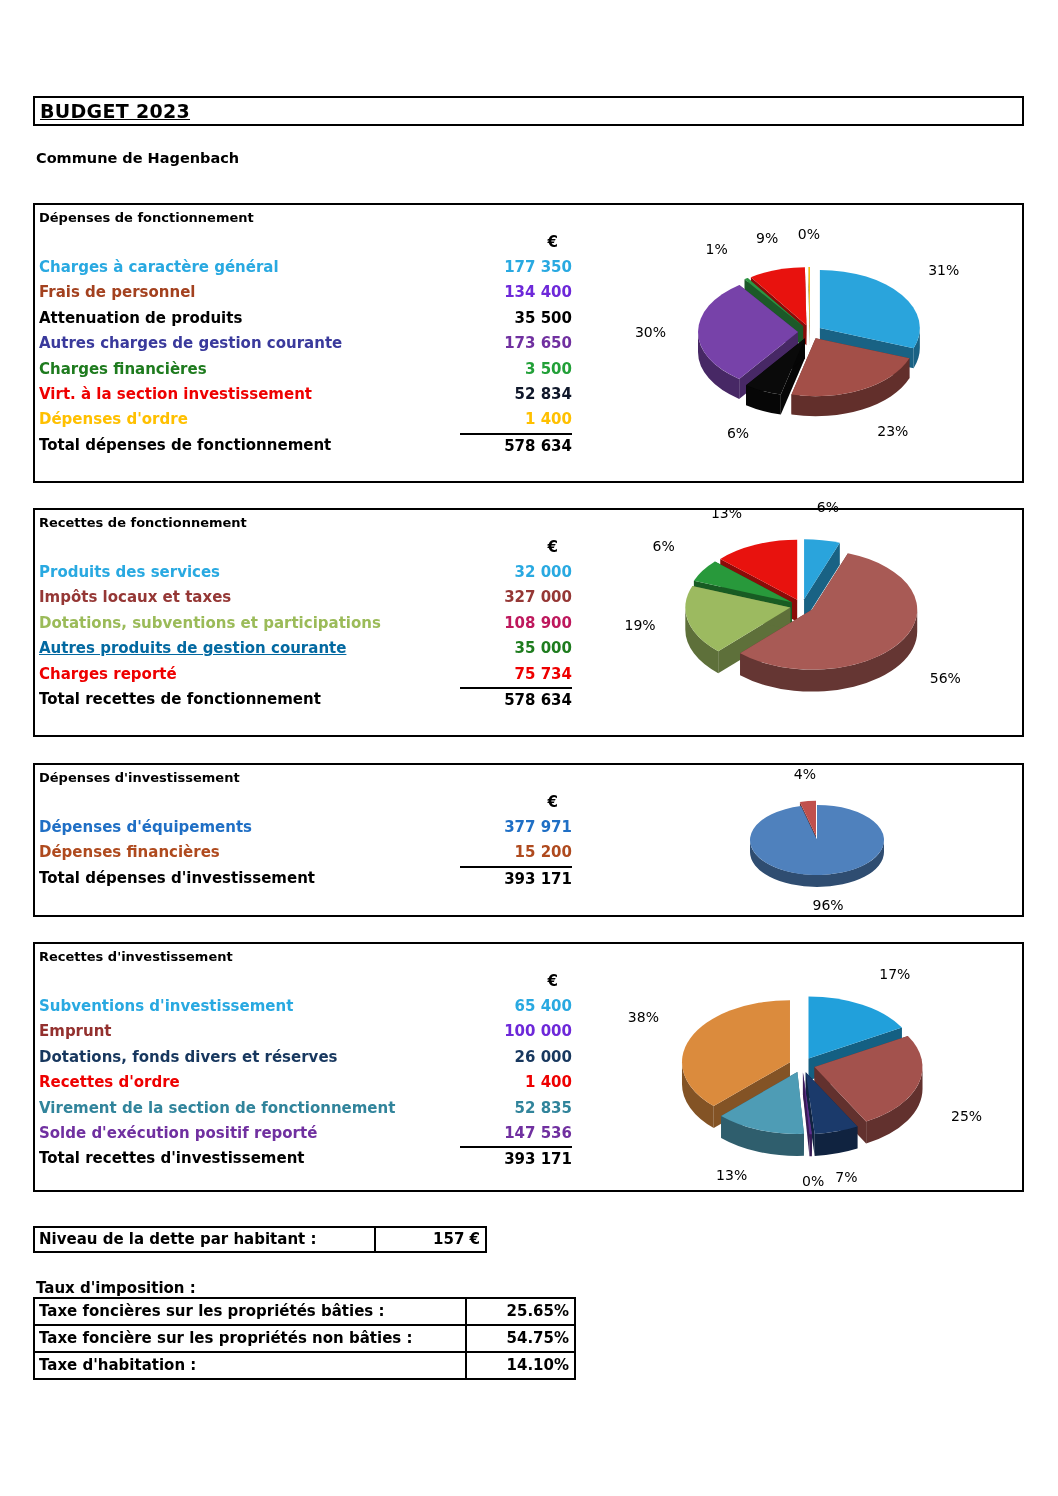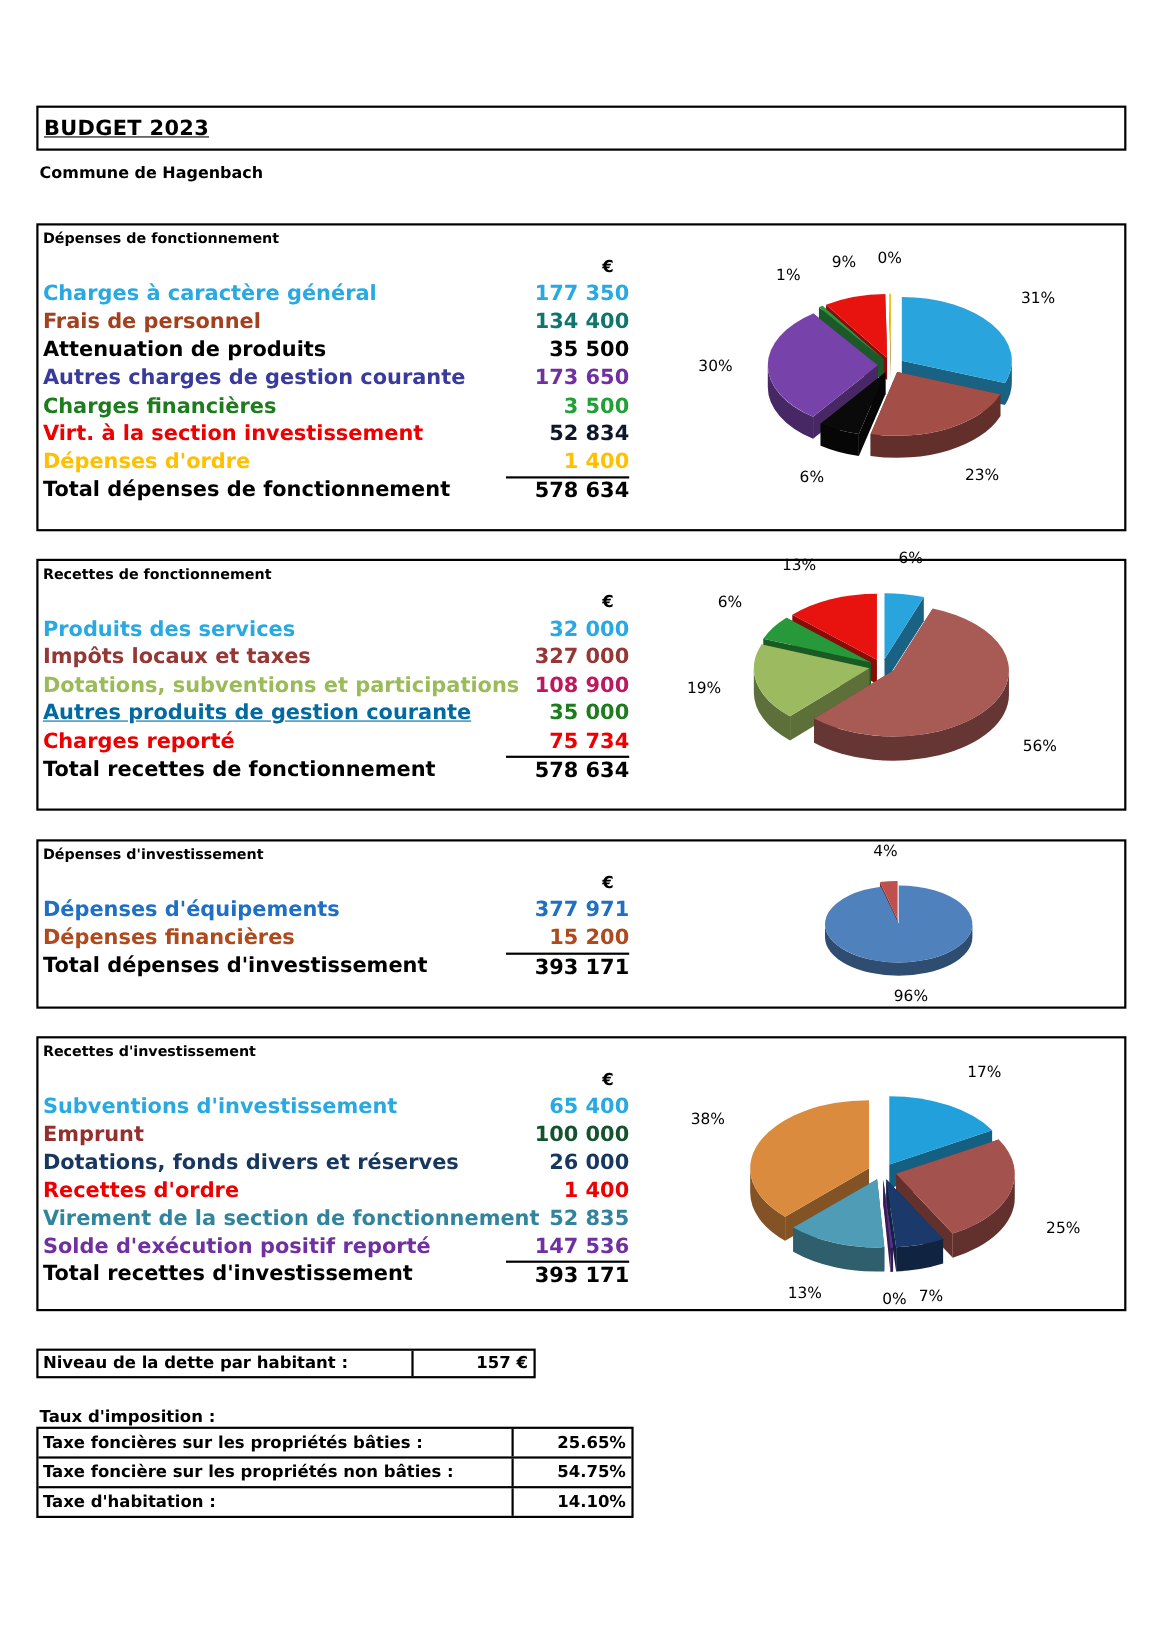--- a/index.html
+++ b/index.html
@@ -1,30 +1,30 @@
 <!DOCTYPE html>
 <html><head>
 <meta charset="utf-8">
 <style>
   html,body{margin:0;padding:0;background:#fff;}
   .page{position:relative;width:1058px;height:1496px;background:#fff;
         font-family:"DejaVu Sans","Liberation Sans",sans-serif;font-weight:bold;color:#000;overflow:hidden;}
-  .title-box{position:absolute;left:33px;top:96px;width:991px;height:41px;border:2px solid #000;
+  .title-box{position:absolute;left:33px;top:96px;width:991px;height:30px;border:2px solid #000;
              box-sizing:border-box;display:flex;align-items:center;padding-left:5px;}
   .title-text{font-size:19px;text-decoration:underline;letter-spacing:.3px;}
   .subtitle{position:absolute;left:36px;top:150px;font-size:14.5px;}
   .box{position:absolute;left:33px;width:991px;border:2px solid #000;box-sizing:border-box;background:#fff;}
   .sec0{top:203px;height:280px;}
   .sec1{top:508px;height:229px;}
   .sec2{top:763px;height:154px;}
   .sec3{top:942px;height:250px;}
   .sec-inner{padding:2px 0 0 4px;}
   .sec-heading{font-size:13px;height:22px;line-height:22px;}
   .euro-row{width:533px;height:26px;line-height:26px;font-size:15px;text-align:right;padding-right:14px;box-sizing:border-box;}
-  .row{display:flex;width:533px;height:25.4px;line-height:25.4px;font-size:19px;}
+  .row{display:flex;width:533px;height:25.4px;line-height:25.4px;font-size:15px;}
   .rlabel{flex:1;white-space:nowrap;}
   .rvalue{width:112px;text-align:right;white-space:nowrap;}
   .row.total .rvalue{border-top:2px solid #000;box-sizing:border-box;line-height:22px;}
   .chart-svg{position:absolute;top:0;left:525px;overflow:visible;}
   .chart-svg text{font-family:"DejaVu Sans","Liberation Sans",sans-serif;font-weight:normal;font-size:14px;fill:#000;}
   .dette-box{position:absolute;left:33px;top:1226px;width:454px;height:27px;border:2px solid #000;
              box-sizing:border-box;display:flex;font-size:15px;}
   .dette-label{flex:1;padding-left:4px;line-height:22px;white-space:nowrap;}
   .dette-value{width:111px;border-left:2px solid #000;box-sizing:border-box;text-align:right;padding-right:5px;line-height:22px;}
   .taux-header{position:absolute;left:36px;top:1279px;font-size:15px;}
@@ -48,21 +48,21 @@
   <section class="box sec0">
       <div class="sec-inner">
         <div class="sec-heading">Dépenses de fonctionnement</div>
         <div class="euro-row">€</div>
         <div class="row">
           <span class="rlabel" style="color: rgb(41, 169, 225);">Charges à caractère général</span>
           <span class="rvalue" style="color: rgb(41, 169, 225);">177 350</span>
         </div>
         <div class="row">
           <span class="rlabel" style="color: rgb(163, 65, 31);">Frais de personnel</span>
-          <span class="rvalue" style="color: #0f766e;">134 400</span>
+          <span class="rvalue" style="color: #6d28d9;">134 400</span>
         </div>
         <div class="row">
           <span class="rlabel" style="color: rgb(0, 0, 0);">Attenuation de produits</span>
           <span class="rvalue" style="color: rgb(0, 0, 0);">35 500</span>
         </div>
         <div class="row">
           <span class="rlabel" style="color: rgb(58, 58, 156);">Autres charges de gestion courante</span>
           <span class="rvalue" style="color: rgb(112, 48, 160);">173 650</span>
         </div>
         <div class="row">
@@ -203,21 +203,21 @@
   <section class="box sec3">
       <div class="sec-inner">
         <div class="sec-heading">Recettes d'investissement</div>
         <div class="euro-row">€</div>
         <div class="row">
           <span class="rlabel" style="color: rgb(41, 169, 225);">Subventions d'investissement</span>
           <span class="rvalue" style="color: rgb(41, 169, 225);">65 400</span>
         </div>
         <div class="row">
           <span class="rlabel" style="color: rgb(147, 48, 46);">Emprunt</span>
-          <span class="rvalue" style="color: #14532d;">100 000</span>
+          <span class="rvalue" style="color: #6d28d9;">100 000</span>
         </div>
         <div class="row">
           <span class="rlabel" style="color: rgb(23, 55, 94);">Dotations, fonds divers et réserves</span>
           <span class="rvalue" style="color: rgb(23, 55, 94);">26 000</span>
         </div>
         <div class="row">
           <span class="rlabel" style="color: rgb(238, 0, 0);">Recettes d'ordre</span>
           <span class="rvalue" style="color: rgb(238, 0, 0);">1 400</span>
         </div>
         <div class="row">

